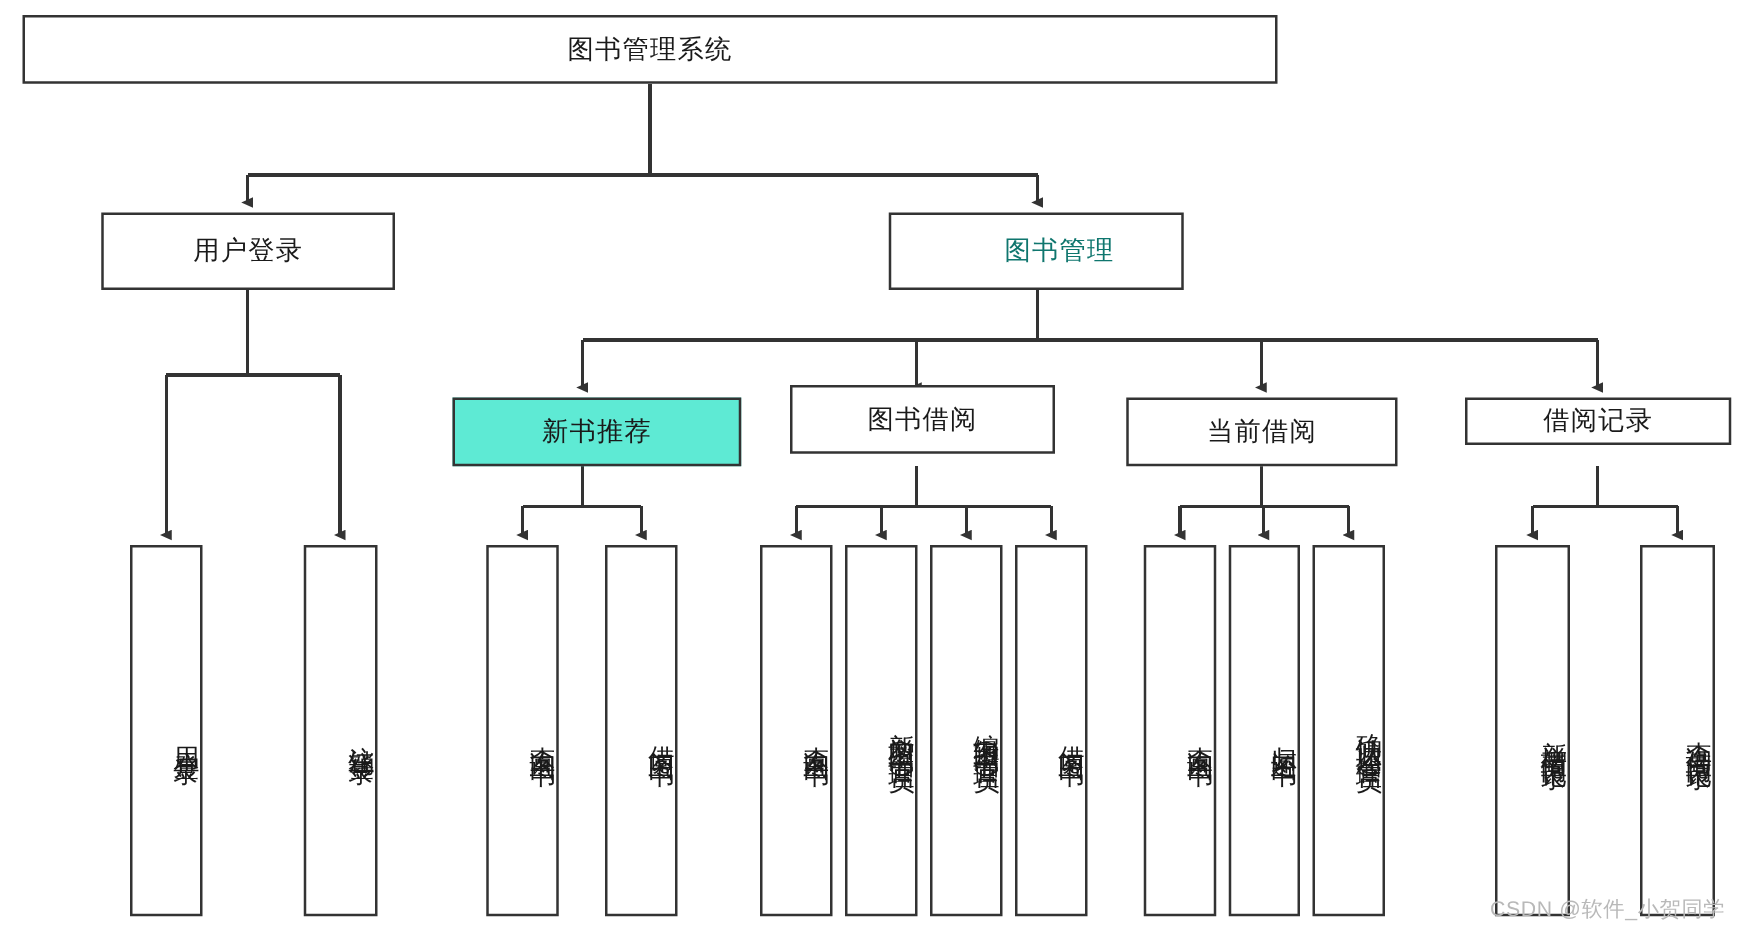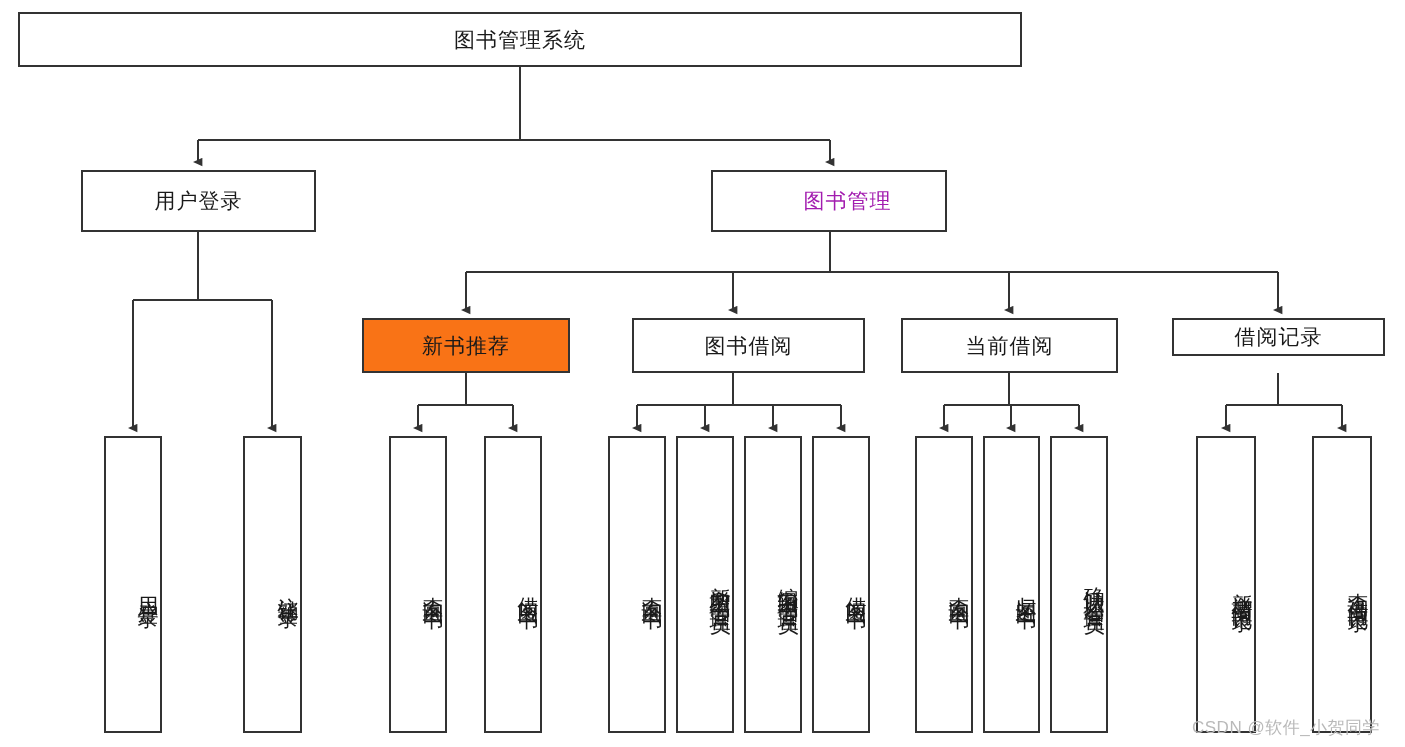--- a/index.html
+++ b/index.html
@@ -120,28 +120,28 @@
     </g>
   </svg>
 
   <div class="node node-h" style="left: 18px; top: 12px; width: 1004px; height: 55px; border-color: rgb(51, 51, 51); background: rgb(255, 255, 255); color: rgb(26, 26, 26);">
     <span>图书管理系统</span>
   </div>
 
   <div class="node node-h" style="left: 81px; top: 170px; width: 235px; height: 62px; border-color: rgb(51, 51, 51); background: rgb(255, 255, 255); color: rgb(26, 26, 26);">
     <span>用户登录</span>
   </div>
-  <div class="node node-h" style="left: 711px; top: 170px; width: 236px; height: 62px; border-color: rgb(51, 51, 51); background: rgb(255, 255, 255); color: #a21caf; padding-left: 37px;">
+  <div class="node node-h" style="left: 711px; top: 170px; width: 236px; height: 62px; border-color: rgb(51, 51, 51); background: rgb(255, 255, 255); color: #0f766e; padding-left: 37px;">
     <span>图书管理</span>
   </div>
 
-  <div class="node node-h" style="left: 362px; top: 318px; width: 208px; height: 55px; border-color: rgb(51, 51, 51); background: #f97316; color: rgb(26, 26, 26); align-items: center;">
+  <div class="node node-h" style="left: 362px; top: 318px; width: 231px; height: 55px; border-color: rgb(51, 51, 51); background: #5eead4; color: rgb(26, 26, 26); align-items: center;">
     <span>新书推荐</span>
   </div>
-  <div class="node node-h" style="left: 632px; top: 318px; width: 233px; height: 55px; border-color: rgb(51, 51, 51); background: rgb(255, 255, 255); color: rgb(26, 26, 26); justify-content: center;">
+  <div class="node node-h" style="left: 632px; top: 308px; width: 212px; height: 55px; border-color: rgb(51, 51, 51); background: rgb(255, 255, 255); color: rgb(26, 26, 26); justify-content: center;">
     <span>图书借阅</span>
   </div>
   <div class="node node-h" style="left: 901px; top: 318px; width: 217px; height: 55px; border-color: rgb(51, 51, 51); background: rgb(255, 255, 255); color: rgb(26, 26, 26);">
     <span>当前借阅</span>
   </div>
   <div class="node node-h" style="left: 1172px; top: 318px; width: 213px; height: 38px; border-color: rgb(51, 51, 51); background: rgb(255, 255, 255); color: rgb(26, 26, 26);">
     <span>借阅记录</span>
   </div>
 
   <div class="node node-v" style="left: 104px; top: 436px; width: 58px; height: 297px; border-color: rgb(51, 51, 51); background: rgb(255, 255, 255); color: rgb(26, 26, 26);">

